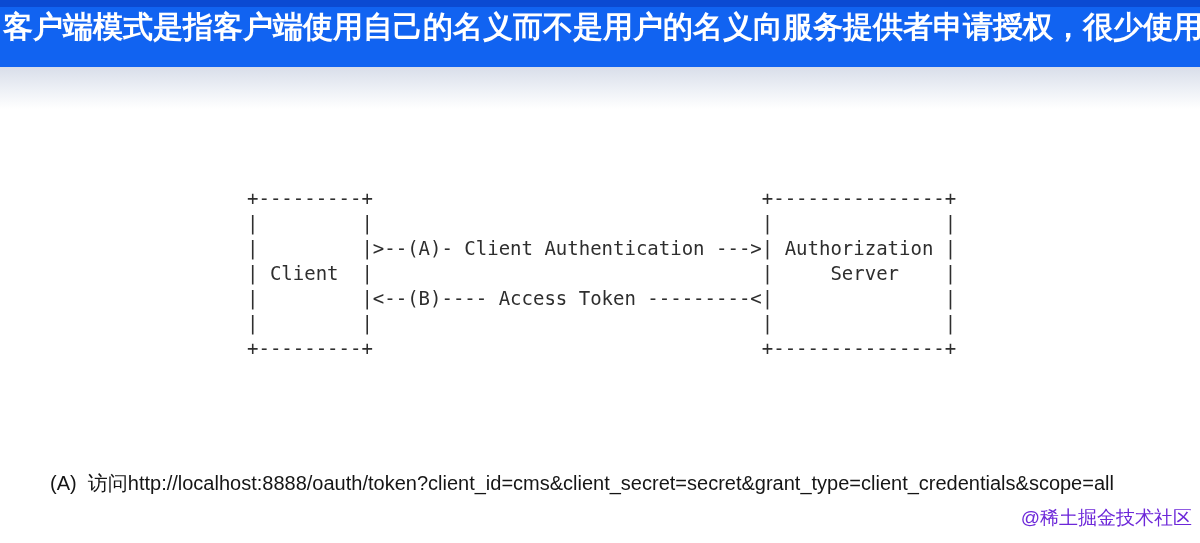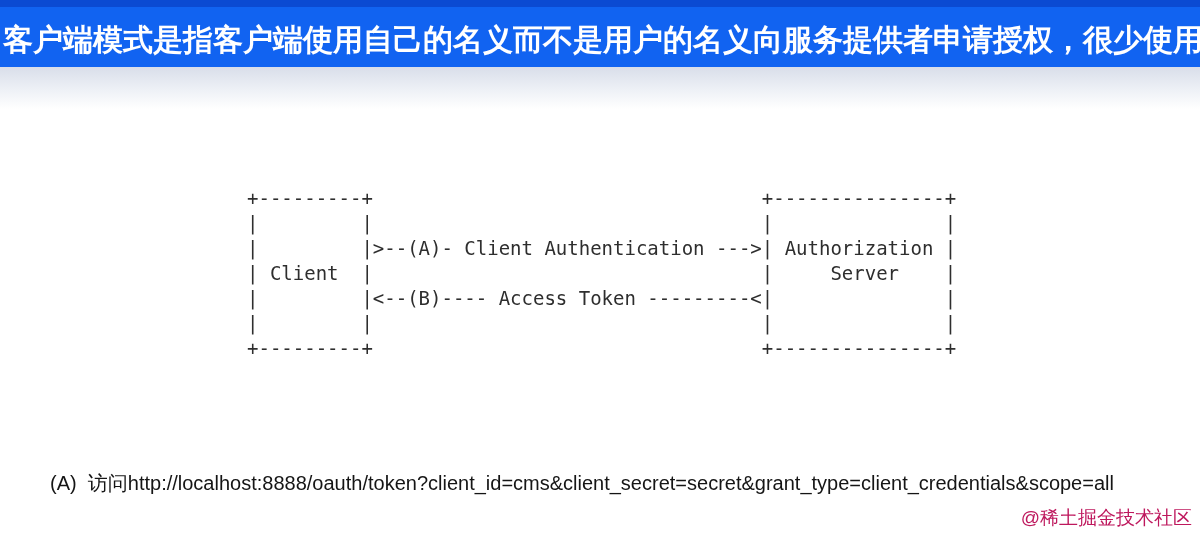--- a/index.html
+++ b/index.html
@@ -19,21 +19,21 @@
     height: 67px;
   }
   .banner-strip {
     height: 7px;
     background: #0b4ad2;
   }
   .banner-main {
     height: 66px;
     background: #1163f1;
     display: flex;
-    align-items: center;
+    align-items: flex-start;
     padding: 0 3px;
   }
   .banner-title {
     color: #ffffff;
     font-size: 30px;
     font-weight: bold;
     white-space: nowrap;
     letter-spacing: 0px;
   }
   .banner-shadow {
@@ -68,21 +68,21 @@
   .note-line {
     white-space: pre-wrap;
   }
 
   
   .watermark {
     position: absolute;
     right: 8px;
     top: 505px;
     font-size: 19px;
-    color: #be185d;
+    color: #6d28d9;
   }
 </style>
 </head>
 <body>
 
 <div class="banner">
   <div class="banner-strip"></div>
   <div class="banner-main">
     <span class="banner-title">客户端模式是指客户端使用自己的名义而不是用户的名义向服务提供者申请授权，很少使用</span>
   </div>

